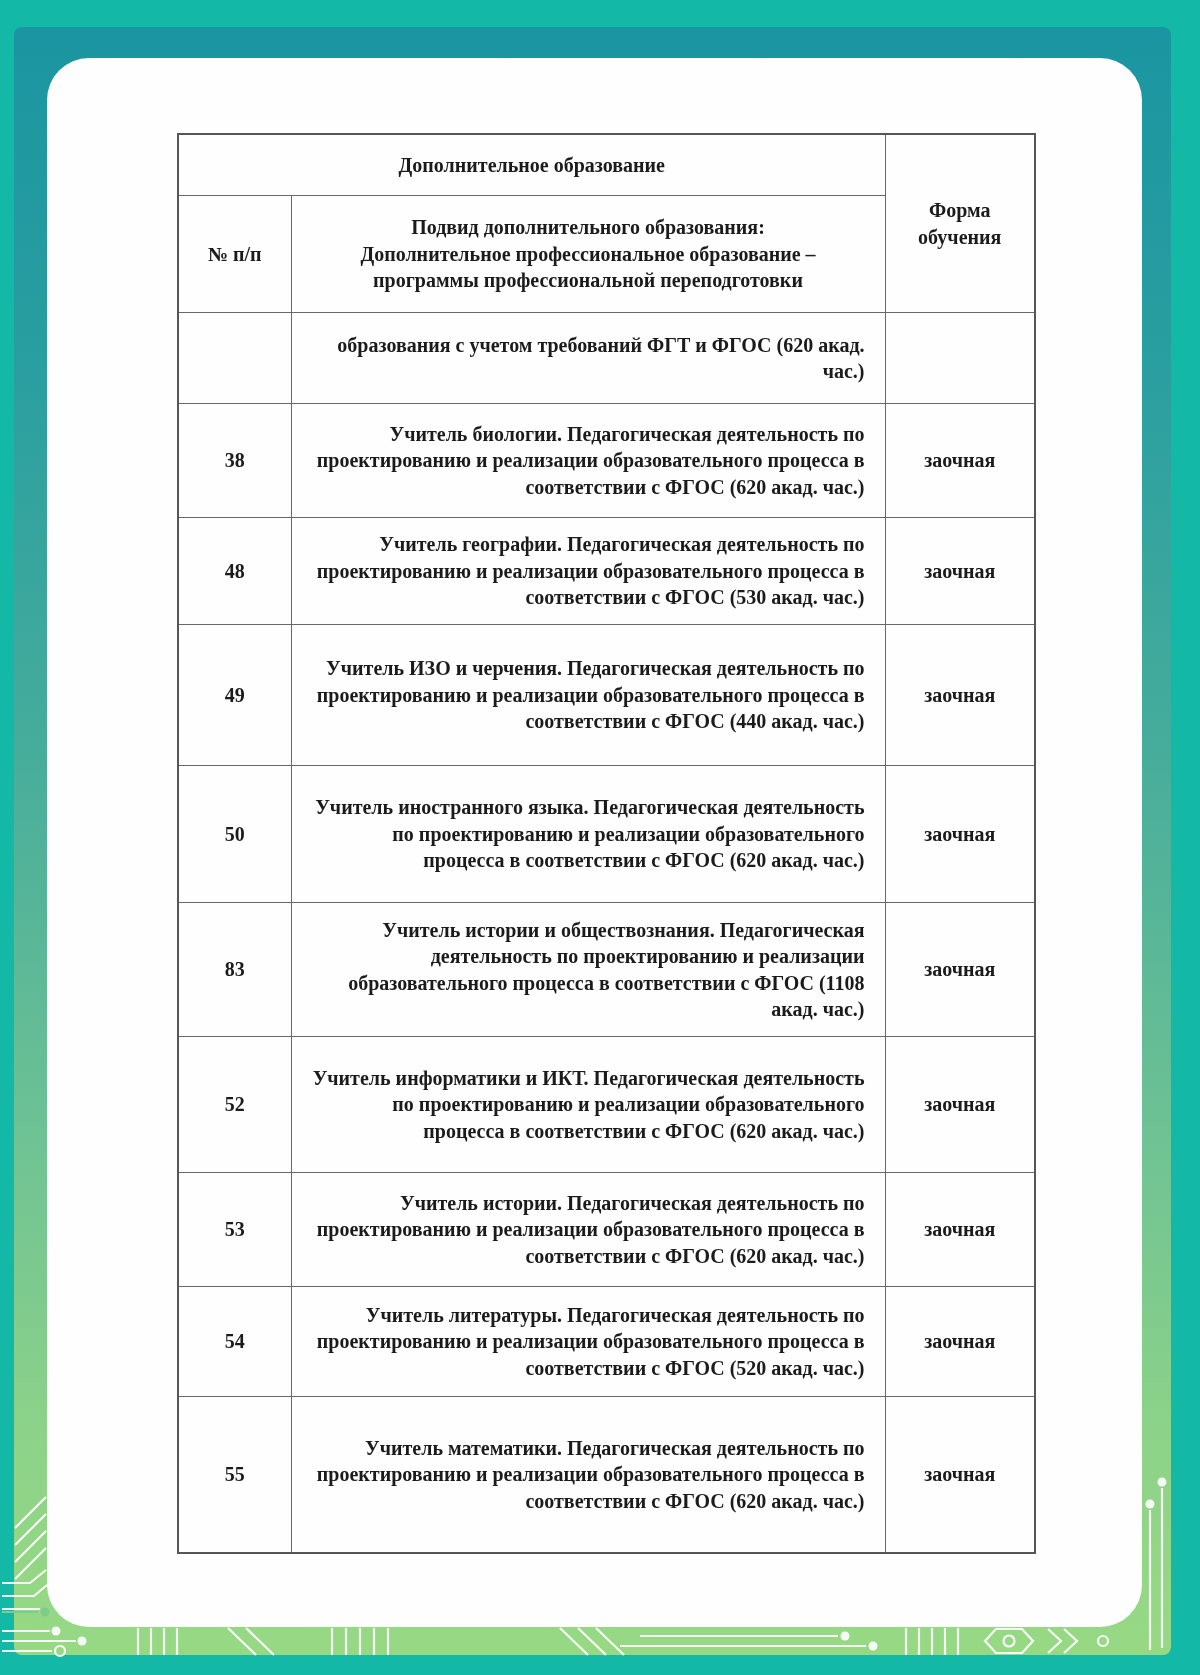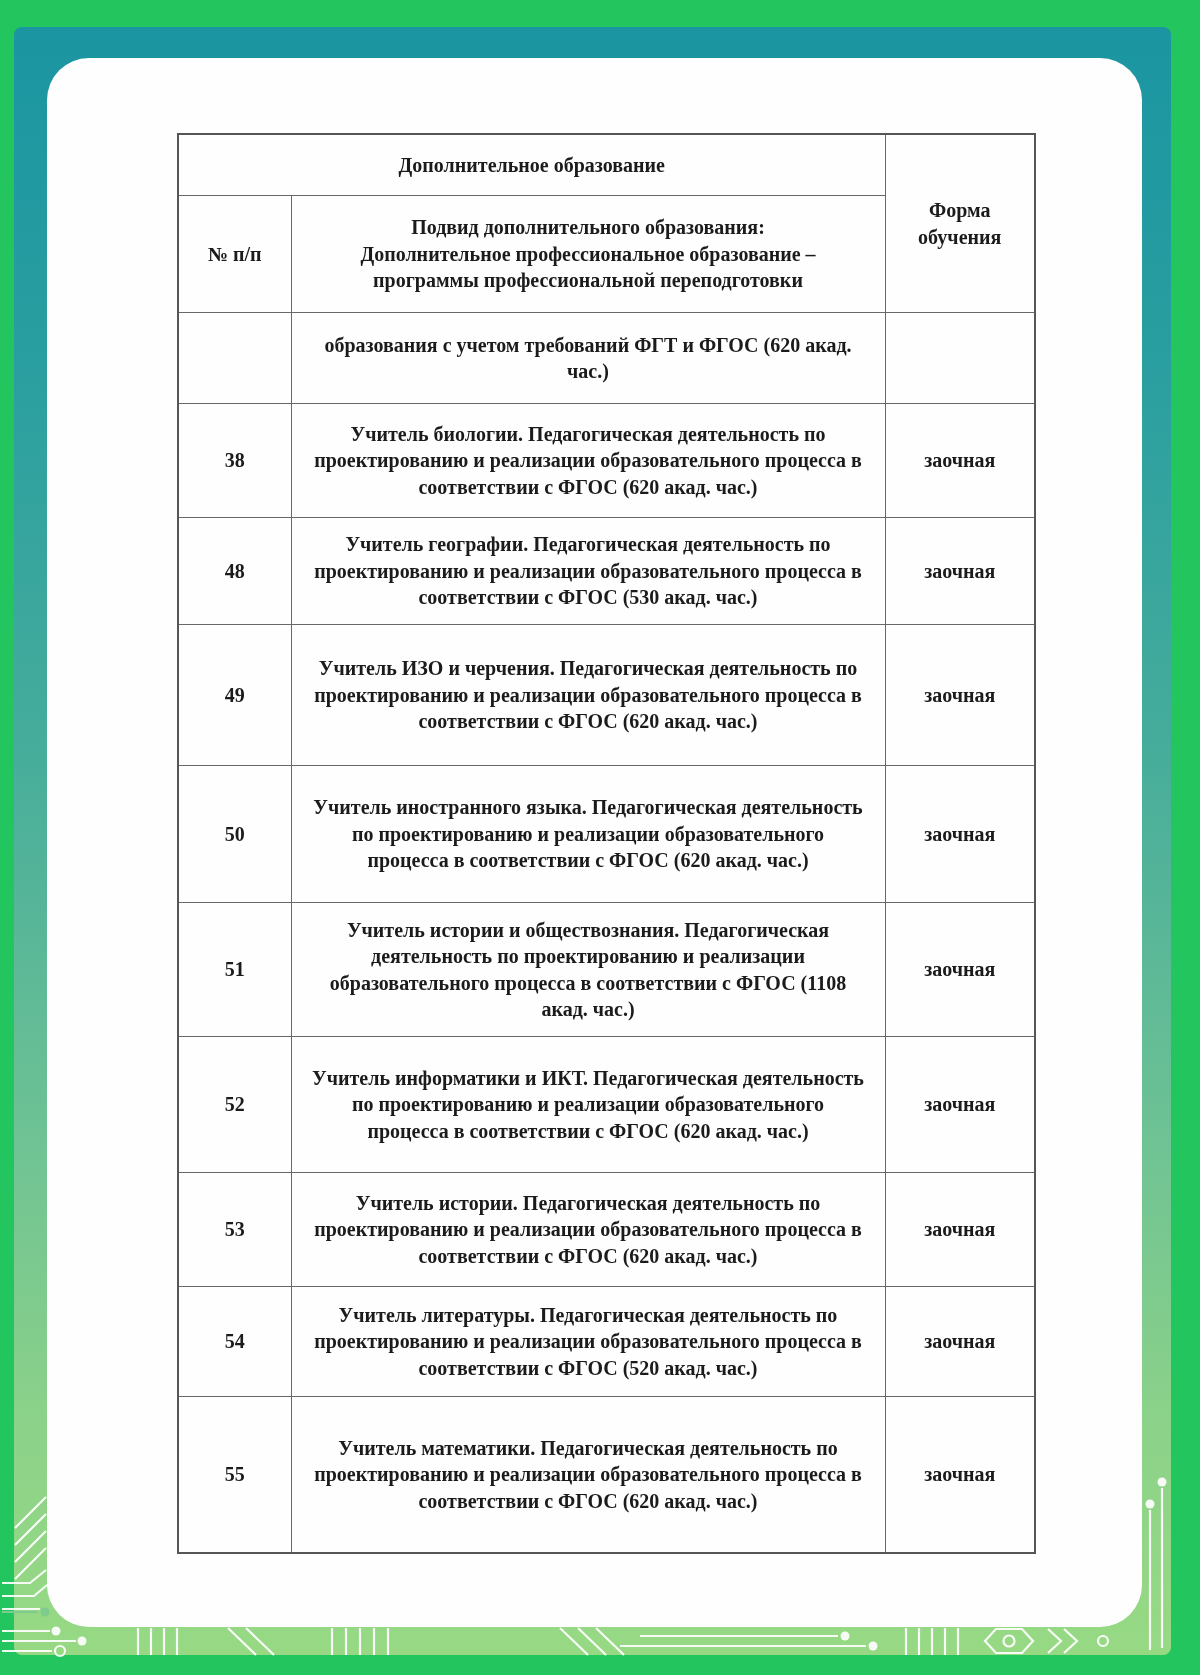--- a/index.html
+++ b/index.html
@@ -1,17 +1,17 @@
 <!DOCTYPE html>
 <html lang="ru" style="--teal-top: #1a95a1; --green-bottom: #97d983;"><head>
 <meta charset="utf-8">
 <style>
   html,body{margin:0;padding:0;background:#ffffff;}
   .page{
-    position:relative;width:1200px;height:1675px;background:#22c55e;
+    position:relative;width:1200px;height:1675px;background:#14b8a6;
     overflow:hidden;
     font-family:"Liberation Serif","DejaVu Serif",serif;
   }
   
   .frame{
     position:absolute;left:14px;top:27px;width:1157px;height:1628px;
     border-radius:8px;
     background:linear-gradient(180deg,
       var(--teal-top,#1a95a1) 0%,
       #2b9fa0 22%,
@@ -34,21 +34,21 @@
   .doc-table td{
     border:1px solid #686868;
     text-align:center;vertical-align:middle;
     font-size:20px;line-height:1.32;
     padding:4px 8px;
   }
   .doc-table{border:2px solid #565656;}
   .col-num{width:113px;}
   .col-prog{width:594px;}
   .col-form{width:150px;}
-  td.prog{padding:4px 20px;}
+  td.prog{padding:4px 20px;text-align:right;}
   td.prog-head{white-space:pre-line;padding:4px 14px;}
   tr.h-group td{height:52px;}
   tr.h-cols td{height:108px;}
   tr.r-cont td{height:82px;}
   tr.rh3a td{height:105px;}
   tr.rh3b td{height:98px;}
   tr.rh4a td{height:132px;}
   tr.rh4b td{height:128px;}
   tr.rh4c td{height:125px;}
   tr.rh4d td{height:127px;}
@@ -138,30 +138,30 @@
         <td class="prog">Учитель биологии. Педагогическая деятельность по проектированию и реализации образовательного процесса в соответствии с ФГОС (620 акад. час.)</td>
         <td>заочная</td>
       </tr>
       <tr class="rh3b">
         <td>48</td>
         <td class="prog">Учитель географии. Педагогическая деятельность по проектированию и реализации образовательного процесса в соответствии с ФГОС (530 акад. час.)</td>
         <td>заочная</td>
       </tr>
       <tr class="rh4a">
         <td>49</td>
-        <td class="prog">Учитель ИЗО и черчения. Педагогическая деятельность по проектированию и реализации образовательного процесса в соответствии с ФГОС (620 акад. час.)</td>
+        <td class="prog">Учитель ИЗО и черчения. Педагогическая деятельность по проектированию и реализации образовательного процесса в соответствии с ФГОС (440 акад. час.)</td>
         <td>заочная</td>
       </tr>
       <tr class="rh4b">
         <td>50</td>
         <td class="prog">Учитель иностранного языка. Педагогическая деятельность по проектированию и реализации образовательного процесса в соответствии с ФГОС (620 акад. час.)</td>
         <td>заочная</td>
       </tr>
       <tr class="rh4c">
-        <td>51</td>
+        <td>83</td>
         <td class="prog">Учитель истории и обществознания. Педагогическая деятельность по проектированию и реализации образовательного процесса в соответствии с ФГОС (1108 акад. час.)</td>
         <td>заочная</td>
       </tr>
       <tr class="rh4d">
         <td>52</td>
         <td class="prog">Учитель информатики и ИКТ. Педагогическая деятельность по проектированию и реализации образовательного процесса в соответствии с ФГОС (620 акад. час.)</td>
         <td>заочная</td>
       </tr>
       <tr class="rh3c">
         <td>53</td>

